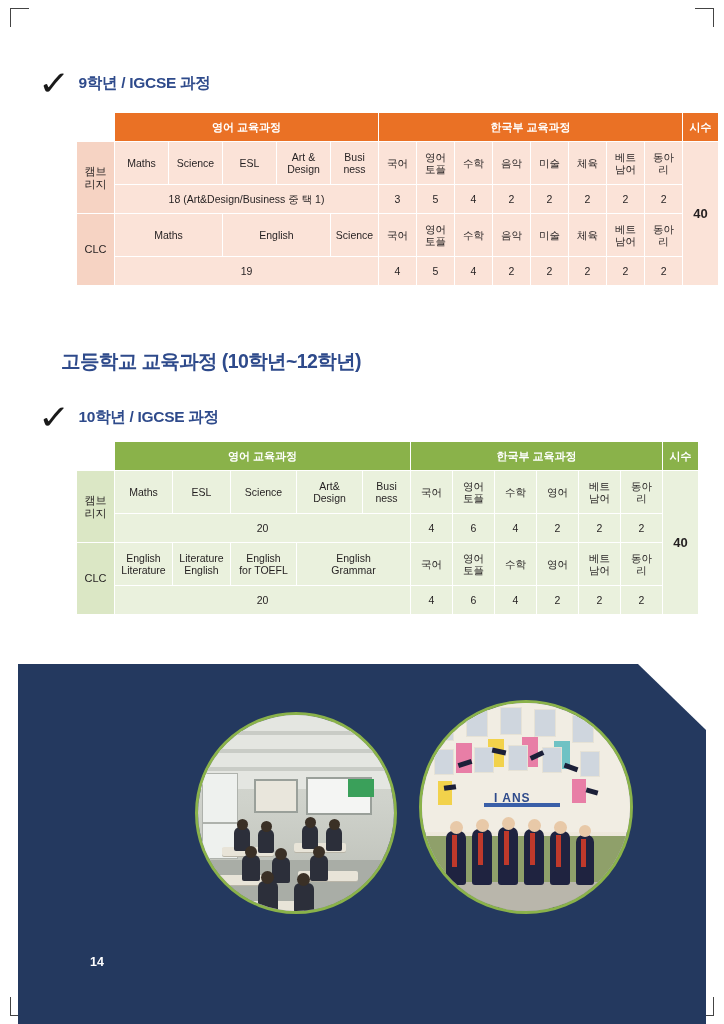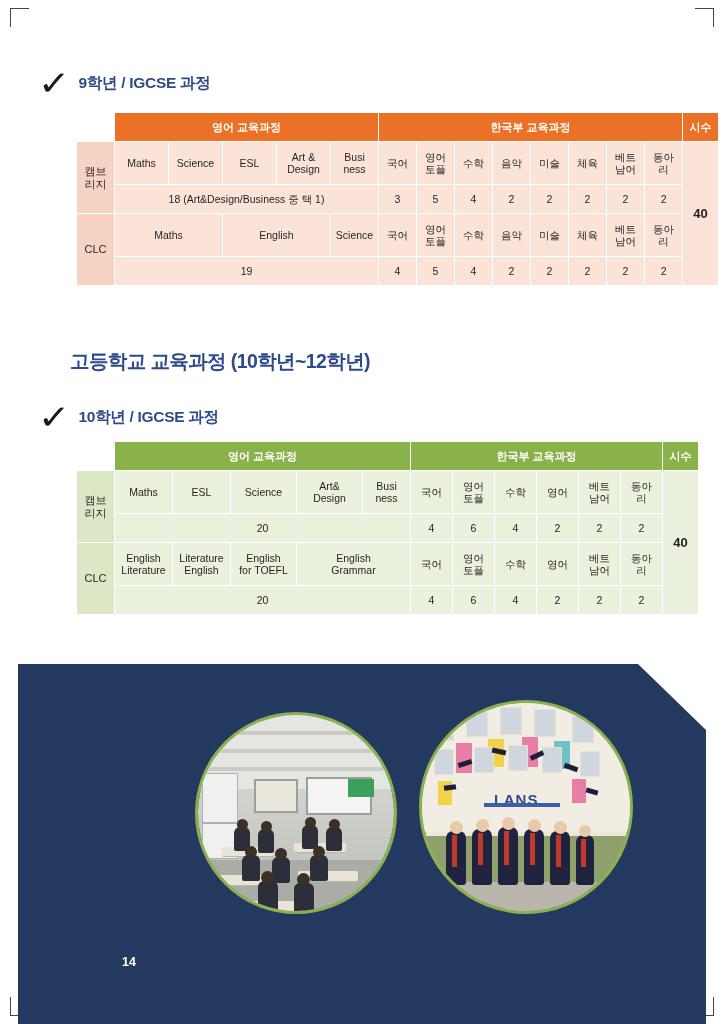--- a/index.html
+++ b/index.html
@@ -99,21 +99,21 @@
   .gr-pink{position:absolute;background:#e87ea6;}
   .gr-yellow{position:absolute;background:#f2d24b;}
   .gr-blue{position:absolute;background:#3a5fa8;}
   .gr-teal{position:absolute;background:#6fc2c4;}
   .gr-ground{position:absolute;left:0;bottom:0;width:100%;height:36%;background:#8fa06a;}
   .gr-path{position:absolute;left:0;bottom:0;width:100%;height:14%;background:#b9b6ab;}
   .gr-g{position:absolute;background:#1f2340;border-radius:7px 7px 3px 3px;}
   .gr-face{position:absolute;background:#e8c9a8;border-radius:50%;}
   .gr-sash{position:absolute;background:#c0392b;}
   .gr-cap{position:absolute;background:#1b1f38;transform:rotate(-18deg);}
-  .gr-logo{position:absolute;color:#2e4a8b;font-weight:bold;font-size:15px;letter-spacing:1px;font-family:"Liberation Sans",sans-serif;}
+  .gr-logo{position:absolute;color:#2e4a8b;font-weight:bold;font-size:12px;letter-spacing:1px;font-family:"Liberation Sans",sans-serif;}
 </style>
 </head>
 <body>
 
 <div class="page">
 
   <div class="crop tl"></div>
   <div class="crop tr"></div>
   <div class="crop bl"></div>
   <div class="crop br"></div>
@@ -215,21 +215,21 @@
       <td>2</td>
       <td>2</td>
       <td>2</td>
       <td>2</td>
       <td>2</td>
     </tr>
   </tbody>
       </table>
   </div>
 
-  <div style="position:absolute;left:70px;top:348px;">
+  <div style="position:absolute;left:61px;top:348px;">
     <span class="big-title">고등학교 교육과정 (10학년~12학년)</span>
   </div>
 
   <div class="sec-head" style="position:absolute;left:40px;top:400px;">
     <span class="check">✓</span>
     <span class="sec-title">10학년 / IGCSE 과정</span>
   </div>
 
   <div style="position:absolute;left:76px;top:441px;">
   <table class="t-green">
@@ -319,21 +319,21 @@
       <td>4</td>
       <td>2</td>
       <td>2</td>
       <td>2</td>
     </tr>
   </tbody>
       </table>
   </div>
 
   <div class="band">
-    <span class="page-num" style="left:72px;top:291px;position:absolute;margin-left:32px;">14</span>
+    <span class="page-num" style="left:72px;top:291px;position:absolute;">14</span>
   </div>
 
   <div class="circle c1">
     <div class="ph-inner cl-bg">
       <div class="cl-ceil"></div>
       <div class="cl-beam" style="left:0;top:16px;width:100%;"></div>
       <div class="cl-beam" style="left:0;top:34px;width:100%;"></div>
       <div class="cl-beam" style="left:0;top:52px;width:100%;"></div>
       <div class="cl-win" style="left:4px;top:58px;width:34px;height:48px;"></div>
       <div class="cl-win" style="left:4px;top:108px;width:34px;height:34px;"></div>

